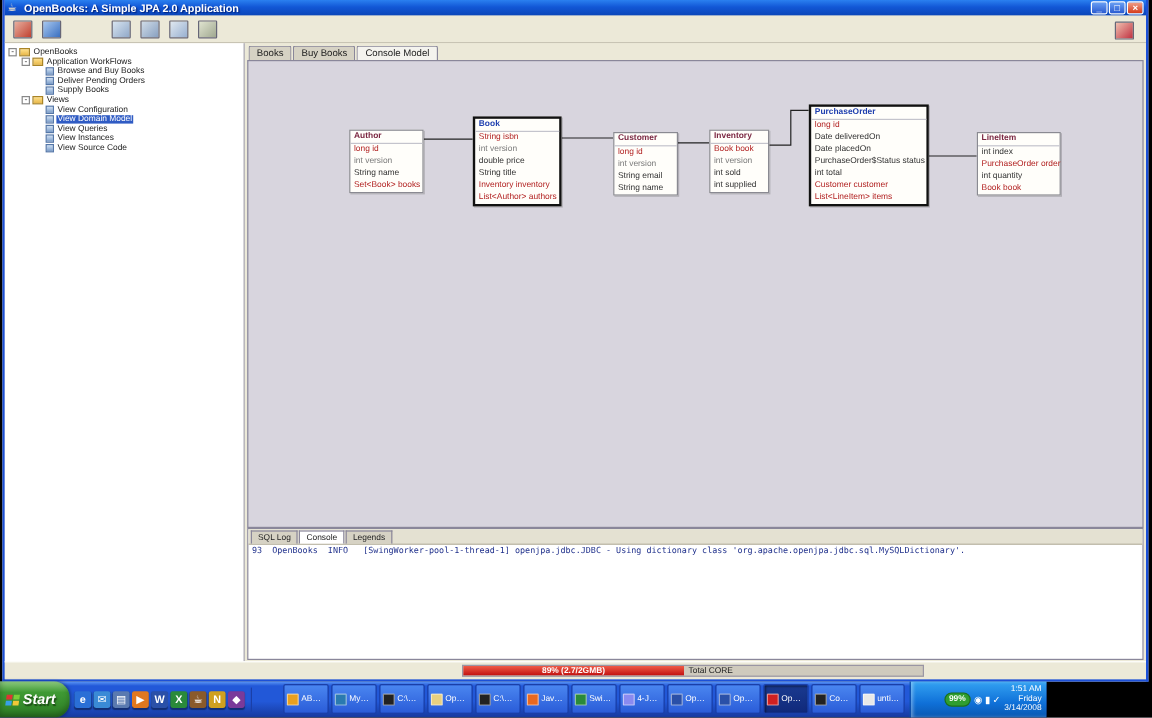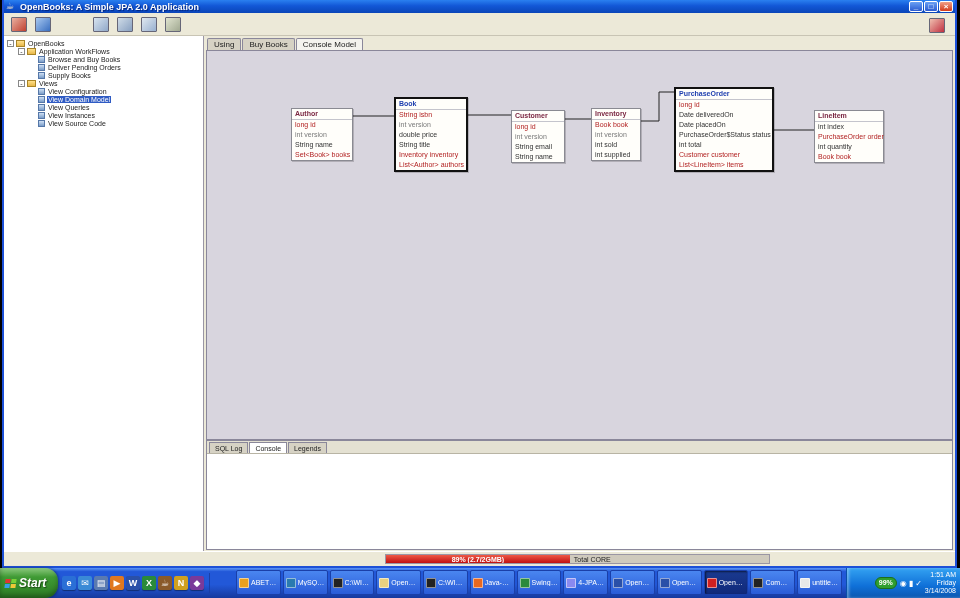--- a/index.html
+++ b/index.html
@@ -66,21 +66,21 @@
            color:#20318c;padding:2px 3px;}
   .cline{white-space:pre;}
   
   .statusbar{position:absolute;left:0;bottom:0;right:0;height:14px;background:#ece9d8;border-top:1px solid #fff;}
   .progress{position:absolute;left:381px;top:2px;width:385px;height:10px;border:1px solid #9a96a4;
             background:#cfcabd;display:flex;box-sizing:border-box;font-size:7px;overflow:hidden;}
   .pfill{background:linear-gradient(180deg,#ef5a46,#c01010);color:#fff;display:flex;align-items:center;
          justify-content:center;white-space:nowrap;font-weight:bold;flex:none;}
   .ptotal{color:#222;display:flex;align-items:center;padding-left:4px;white-space:nowrap;}
   
-  .taskbar{position:absolute;left:0;bottom:0;width:960px;height:30px;
+  .taskbar{position:absolute;left:0;bottom:0;width:872px;height:30px;
            background:linear-gradient(180deg,#5a95f5 0%,#2258d8 12%,#2258d8 55%,#16399e 100%);}
   .startbtn{position:absolute;left:0;top:0;width:58px;height:30px;border-radius:0 13px 13px 0;
             background:linear-gradient(180deg,#8cc97e 0%,#3f9a34 30%,#2d7d24 100%);
             display:flex;align-items:center;gap:3px;padding-left:5px;box-sizing:border-box;
             box-shadow:inset 0 -3px 5px rgba(0,0,0,.3),1px 0 3px rgba(0,0,0,.4);}
   .startlabel{color:#fff;font-size:12px;font-weight:bold;font-style:italic;text-shadow:1px 1px 1px #1a4a14;}
   .winflag{display:inline-grid;grid-template-columns:5px 5px;grid-gap:1px;transform:skew(-8deg);}
   .winflag i{display:block;width:5px;height:4px;}
   .winflag .f1{background:#e03434;}.winflag .f2{background:#7ad038;}
   .winflag .f3{background:#38a0e8;}.winflag .f4{background:#f0c838;}
@@ -204,21 +204,21 @@
             <div class="trow" style="padding-left: 25px;">
               <span class="hsp"></span>
               <span class="licon"></span>
               <span class="tlabel">View Source Code</span>
             </div>
           </div>
       </div>
 
       <div class="main">
         <div class="tabs">
-            <div class="tab">Using</div>
+            <div class="tab">Books</div>
             <div class="tab">Buy Books</div>
             <div class="tab active">Console Model</div>
           </div>
 
         <div class="diagram">
           <svg id="conn-svg" width="745" height="388">
               <polyline points="146,65 187,65" fill="none" stroke="#222" stroke-width="1"></polyline>
               <polyline points="261,64 304,64" fill="none" stroke="#222" stroke-width="1"></polyline>
               <polyline points="358,68 384,68" fill="none" stroke="#222" stroke-width="1"></polyline>
               <polyline points="434,70 452,70 452,41 467,41" fill="none" stroke="#222" stroke-width="1"></polyline>
@@ -273,20 +273,21 @@
             </div>
           </div>
 
         <div class="logpanel">
           <div class="logtabs">
               <div class="logtab">SQL Log</div>
               <div class="logtab active">Console</div>
               <div class="logtab">Legends</div>
             </div>
           <div class="console">
+              <div class="cline">93  OpenBooks  INFO   [SwingWorker-pool-1-thread-1] openjpa.jdbc.JDBC - Using dictionary class 'org.apache.openjpa.jdbc.sql.MySQLDictionary'.</div>
             </div>
         </div>
       </div>
 
     </div>
 
     <div class="statusbar">
       <div class="progress">
         <div class="pfill" style="width: 48%;">
           <span>89% (2.7/2GMB)</span>

